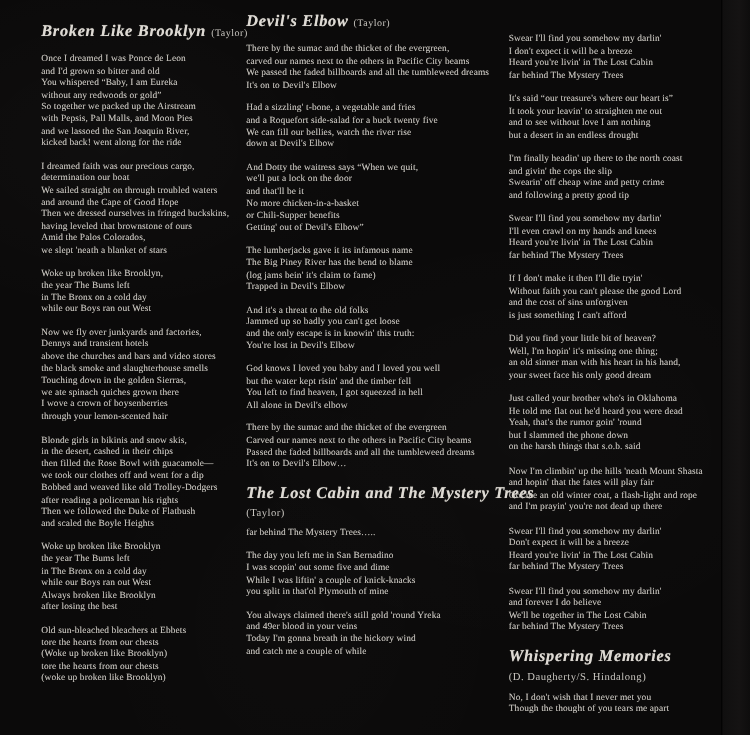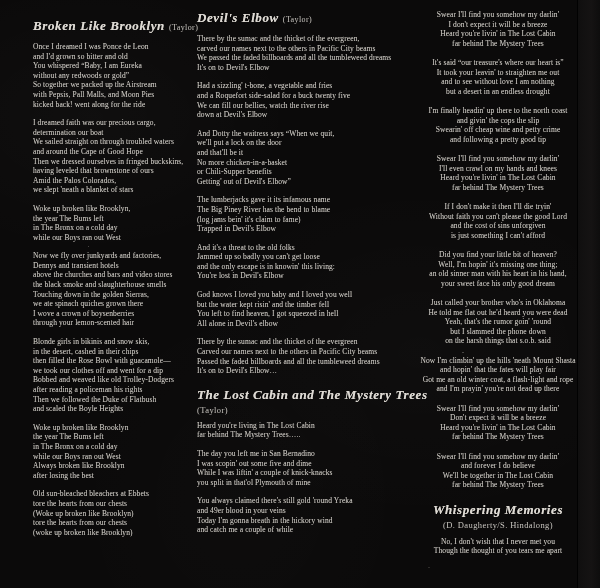--- a/index.html
+++ b/index.html
@@ -11,21 +11,21 @@
     background:
       radial-gradient(ellipse 300px 200px at 15% 20%, rgba(255,255,255,0.018), transparent 70%),
       radial-gradient(ellipse 350px 250px at 70% 60%, rgba(255,255,255,0.015), transparent 70%),
       radial-gradient(ellipse 250px 300px at 40% 85%, rgba(255,255,255,0.012), transparent 70%),
       #0b0a0a;
     font-family: "Liberation Serif", serif;
   }
   .col { position: absolute; }
   #col-1 { left: 33px;  top: 16px; width: 168px; }
   #col-2 { left: 197px; top: 8px; width: 208px; }
-  #col-3 { left: 407px; top: 10px; width: 182px; text-align: center; }
+  #col-3 { left: 407px; top: 26px; width: 182px; }
 
   .song-heading { margin: 0 0 8px 0; color: #dedad4; }
   .song-title {
     font-size: 13px;
     font-weight: bold;
     font-style: italic;
     letter-spacing: 0.6px;
     white-space: nowrap;
     text-shadow: 0 0 0.6px rgba(230,226,218,0.7);
   }
@@ -73,20 +73,21 @@
 <div class="page">
   <div class="col" id="col-1">
       <div class="song-heading inline"><span class="song-title">Broken Like Brooklyn</span><span class="song-credit">(Taylor)</span></div>
       <div class="stanza">
         <div class="line">Once I dreamed I was Ponce de Leon</div>
         <div class="line">and I'd grown so bitter and old</div>
         <div class="line">You whispered “Baby, I am Eureka</div>
         <div class="line">without any redwoods or gold”</div>
         <div class="line">So together we packed up the Airstream</div>
         <div class="line">with Pepsis, Pall Malls, and Moon Pies</div>
+        <div class="line">and we lassoed the San Joaquin River,</div>
         <div class="line">kicked back! went along for the ride</div>
       </div>
       <div class="stanza">
         <div class="line">I dreamed faith was our precious cargo,</div>
         <div class="line">determination our boat</div>
         <div class="line">We sailed straight on through troubled waters</div>
         <div class="line">and around the Cape of Good Hope</div>
         <div class="line">Then we dressed ourselves in fringed buckskins,</div>
         <div class="line">having leveled that brownstone of ours</div>
         <div class="line">Amid the Palos Colorados,</div>
@@ -158,38 +159,37 @@
       </div>
       <div class="stanza">
         <div class="line">The lumberjacks gave it its infamous name</div>
         <div class="line">The Big Piney River has the bend to blame</div>
         <div class="line">(log jams bein' it's claim to fame)</div>
         <div class="line">Trapped in Devil's Elbow</div>
       </div>
       <div class="stanza">
         <div class="line">And it's a threat to the old folks</div>
         <div class="line">Jammed up so badly you can't get loose</div>
-        <div class="line">and the only escape is in knowin' this living:</div>
+        <div class="line">and the only escape is in knowin' this truth:</div>
         <div class="line">You're lost in Devil's Elbow</div>
       </div>
       <div class="stanza">
         <div class="line">God knows I loved you baby and I loved you well</div>
         <div class="line">but the water kept risin' and the timber fell</div>
         <div class="line">You left to find heaven, I got squeezed in hell</div>
         <div class="line">All alone in Devil's elbow</div>
       </div>
       <div class="stanza">
         <div class="line">There by the sumac and the thicket of the evergreen</div>
         <div class="line">Carved our names next to the others in Pacific City beams</div>
         <div class="line">Passed the faded billboards and all the tumbleweed dreams</div>
         <div class="line">It's on to Devil's Elbow…</div>
       </div>
       <div class="song-heading block"><span class="song-title">The Lost Cabin and The Mystery Trees</span><span class="song-credit">(Taylor)</span></div>
       <div class="stanza">
-        <div class="line">Heard you're living in The Lost Cabin</div>
         <div class="line">far behind The Mystery Trees…..</div>
       </div>
       <div class="stanza">
         <div class="line">The day you left me in San Bernadino</div>
         <div class="line">I was scopin' out some five and dime</div>
         <div class="line">While I was liftin' a couple of knick-knacks</div>
         <div class="line">you split in that'ol Plymouth of mine</div>
       </div>
       <div class="stanza">
         <div class="line">You always claimed there's still gold 'round Yreka</div>

